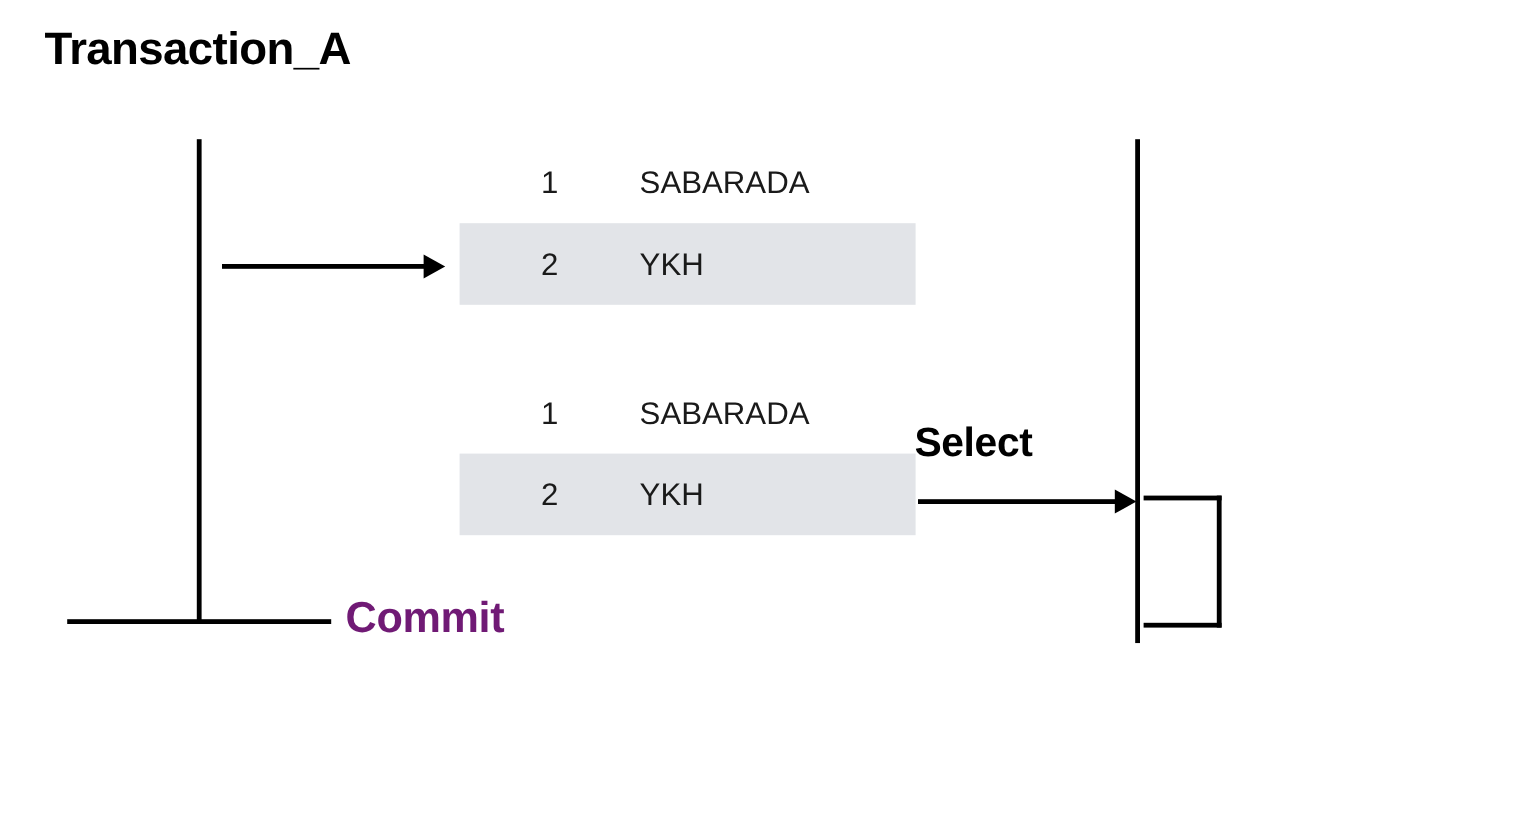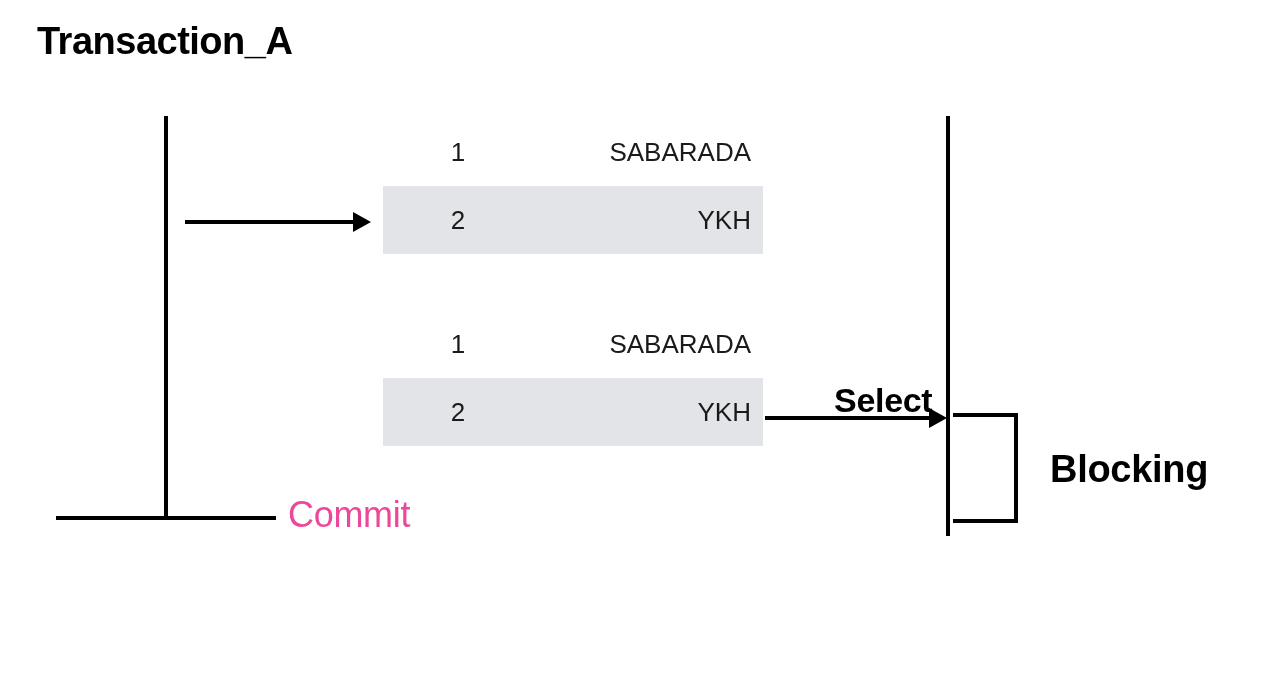--- a/index.html
+++ b/index.html
@@ -63,38 +63,38 @@
   .arrow-label {
     position: absolute;
     font-size: 34px;
     font-weight: bold;
     color: #000000;
     white-space: nowrap;
     letter-spacing: -0.3px;
     line-height: 1;
   }
   #label-update { left: 203px; top: 168px; }
-  #label-select { left: 834px; top: 352px; margin-top: 31px; }
+  #label-select { left: 762px; top: 352px; }
 
   
   #commit-line {
     position: absolute;
     left: 56px;
     top: 516px;
     width: 220px;
     height: 4px;
     background: #000000;
   }
   #label-commit {
     position: absolute;
     left: 288px;
     top: 497px;
     font-size: 36px;
-    font-weight: normal;
-    color: #ec4899;
+    font-weight: bold;
+    color: #701a75;
     white-space: nowrap;
     letter-spacing: -0.3px;
     line-height: 1;
   }
 
   
   #blocking-bracket {
     position: absolute;
     left: 953px;
     top: 413px;
@@ -138,21 +138,21 @@
 
   .cell-id {
     width: 150px;
     text-align: center;
     font-size: 26px;
     color: #1a1a1a;
     font-family: "Liberation Sans", sans-serif;
   }
   .cell-name {
     flex: 1;
-    text-align: right;
+    text-align: left;
     font-size: 26px;
     color: #1a1a1a;
     padding-right: 12px;
     font-family: "Liberation Sans", sans-serif;
   }
 </style>
 </head>
 <body>
 
 <div id="canvas">
@@ -166,21 +166,20 @@
   <div class="arrow-head" id="arrow-update-head"></div>
 
   <div class="arrow-label" id="label-select">Select</div>
   <div class="arrow" id="arrow-select"></div>
   <div class="arrow-head" id="arrow-select-head"></div>
 
   <div id="commit-line"></div>
   <div id="label-commit">Commit</div>
 
   <div id="blocking-bracket"></div>
-  <div id="label-blocking">Blocking</div>
 
   <div class="data-table" id="table-1">
     <div class="table-row row-plain">
       <div class="cell-id">1</div>
       <div class="cell-name">SABARADA</div>
     </div>
     <div class="table-row row-shaded">
       <div class="cell-id">2</div>
       <div class="cell-name">YKH</div>
     </div>

